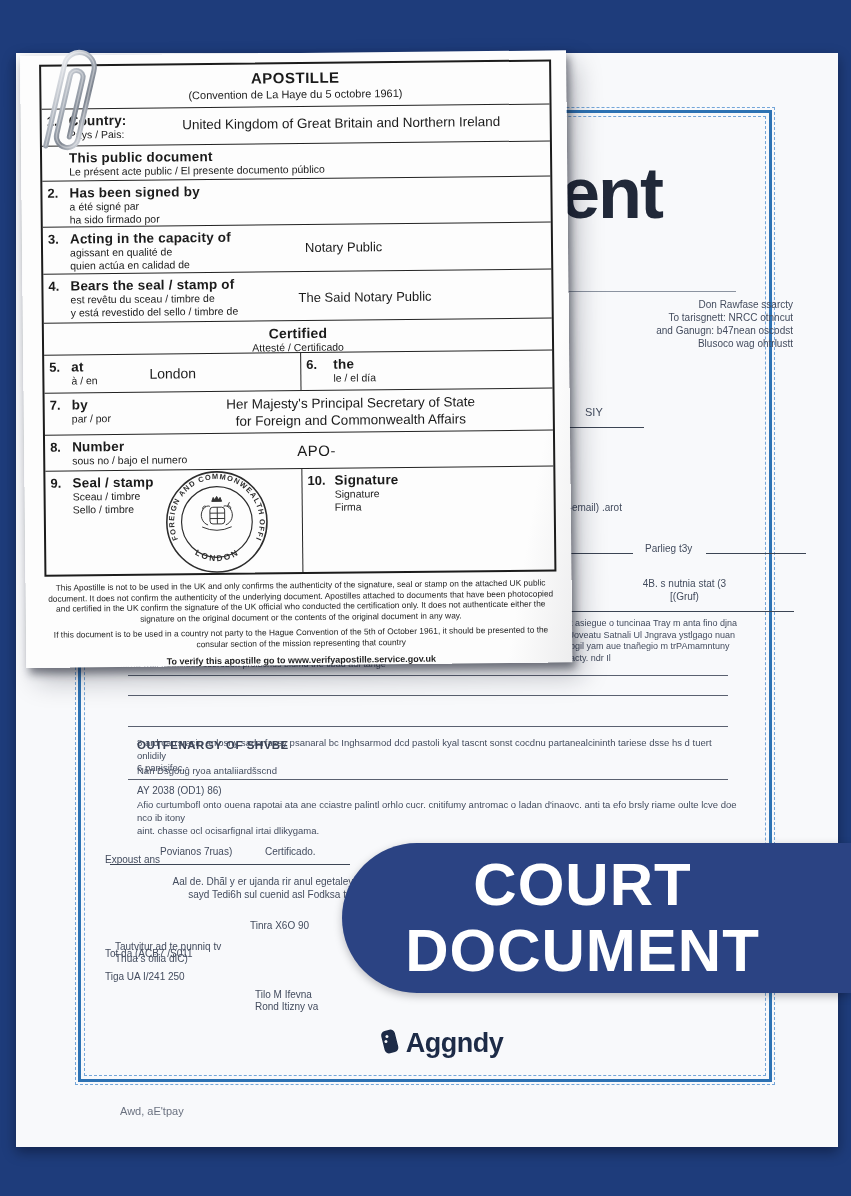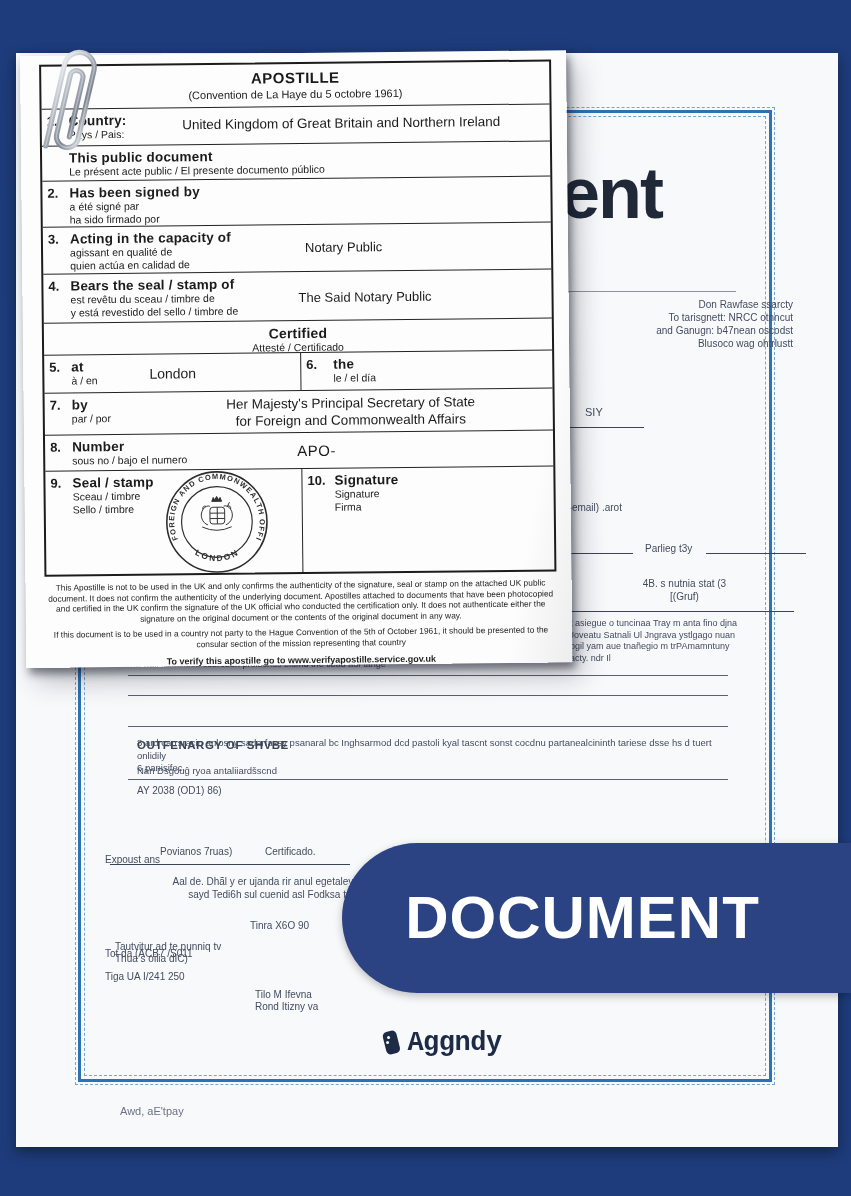--- a/index.html
+++ b/index.html
@@ -56,21 +56,21 @@
 
   
   .banner{position:absolute;left:342px;top:843px;width:509px;height:150px;z-index:40;
           background:#2b4383;border-radius:78px 0 0 78px;
           display:flex;flex-direction:column;justify-content:center;align-items:center;
           padding-right:28px;box-shadow:0 3px 8px rgba(0,0,15,.25);}
   .banner-line{color:#ffffff;font-weight:bold;font-size:60px;line-height:66px;letter-spacing:1px;}
 
   
   .logo{position:absolute;left:50%;top:975px;transform:translateX(calc(-50% + 14px));
-        display:flex;align-items:center;gap:5px;z-index:10;font-family:Liberation Mono, monospace;}
+        display:flex;gap:5px;z-index:10;}
   .logo-text{font-size:27px;font-weight:bold;color:#1d2b47;letter-spacing:-.5px;filter:blur(.2px);}
 
   .footnote{position:absolute;left:104px;top:1052px;font-size:11px;color:#6b7280;filter:blur(.4px);}
 </style>
 </head>
 <body>
 
 <div class="stage">
 
   <div class="page">
@@ -100,20 +100,22 @@
     <div class="bg-text" style="left:89px;top:605px;font-size:9px;">autharna wall freatsides oseroboh prolechus blumd the tibad auf tange</div>
     <div class="bg-rule" style="left:112px;top:622px;width:600px;background:#5a6170;"></div>
     <div class="bg-rule" style="left:112px;top:642px;width:600px;background:#5a6170;"></div>
     <div class="bg-text" style="left:121px;top:648px;font-size:11.5px;letter-spacing:.5px;font-weight:bold;color:#3a4254;margin-top:38px;">OUTFENARGY OF SHVBE</div>
     <div class="bg-rule" style="left:112px;top:673px;width:600px;background:#5a6170;"></div>
     <div class="bg-text" style="left:121px;top:684px;width:606px;font-size:9.5px;line-height:12.5px;white-space:pre-line;">8 ard carrsracin anlosny sadarfassy psanaral bc Inghsarmod dcd pastoli kyal tascnt sonst cocdnu partanealcininth tariese dsse hs d tuert onlidily
 6 panisifec.</div>
     <div class="bg-text" style="left:121px;top:711px;font-size:9.5px;">Nán Dsgouĝ ryoa antaliiardšscnd</div>
     <div class="bg-rule" style="left:112px;top:726px;width:600px;background:#5a6170;"></div>
     <div class="bg-text" style="left:121px;top:731px;font-size:10px;">AY 2038 (OD1) 86)</div>
+    <div class="bg-text" style="left:121px;top:745px;width:612px;font-size:9.5px;line-height:13px;white-space:pre-line;">Afio curtumbofl onto ouena rapotai ata ane cciastre palintl orhlo cucr. cnitifumy antromac o ladan d'inaovc. anti ta efo brsly riame oulte lcve doe nco ib itony
+aint. chasse ocl ocisarfignal irtai dlikygama.</div>
 
     <div class="bg-text" style="left:89px;top:800px;">Expoust ans</div>
     <div class="bg-text" style="left:144px;top:792px;">Povianos 7ruas)</div>
     <div class="bg-text" style="left:249px;top:792px;">Certificado.</div>
     <div class="bg-rule" style="left:94px;top:811px;width:240px;background:#3c4554;"></div>
     <div class="bg-text" style="left:97px;top:822px;width:336px;text-align:center;white-space:pre-line;">Aal de. Dhãl y er ujanda rir anul egetaley cy wine
 sayd Tedi6h sul cuenid asl Fodksa trus un</div>
     <div class="bg-text" style="left:89px;top:866px;margin-top:28px;">Tot da (ACB7 /S011</div>
     <div class="bg-text" style="left:234px;top:866px;">Tinra X6O 90</div>
     <div class="bg-text" style="left:99px;top:888px;line-height:12px;white-space:pre-line;">Tautvitur ad te punniq tv
@@ -267,16 +269,17 @@
         <stop offset="0.45" stop-color="#a4abb5"></stop>
         <stop offset="0.7" stop-color="#7d848f"></stop>
         <stop offset="1" stop-color="#d4d8de"></stop>
       </linearGradient>
     </defs>
     <path d="M24 114 V30 a15 15 0 0 1 30 0 v70 a11 11 0 0 1 -22 0 V40 a6.5 6.5 0 0 1 13 0 v60" fill="none" stroke="url(#clipGrad)" stroke-width="5.2" stroke-linecap="round"></path>
     <path d="M24 114 V30 a15 15 0 0 1 30 0 v70 a11 11 0 0 1 -22 0 V40 a6.5 6.5 0 0 1 13 0 v60" fill="none" stroke="#ffffff" stroke-opacity="0.35" stroke-width="1.4" stroke-linecap="round"></path>
   </svg>
 
   <div class="banner">
+    <div class="banner-line">COURT</div>
     <div class="banner-line">DOCUMENT</div>
   </div>
 
 </div>
 
 </body></html>

